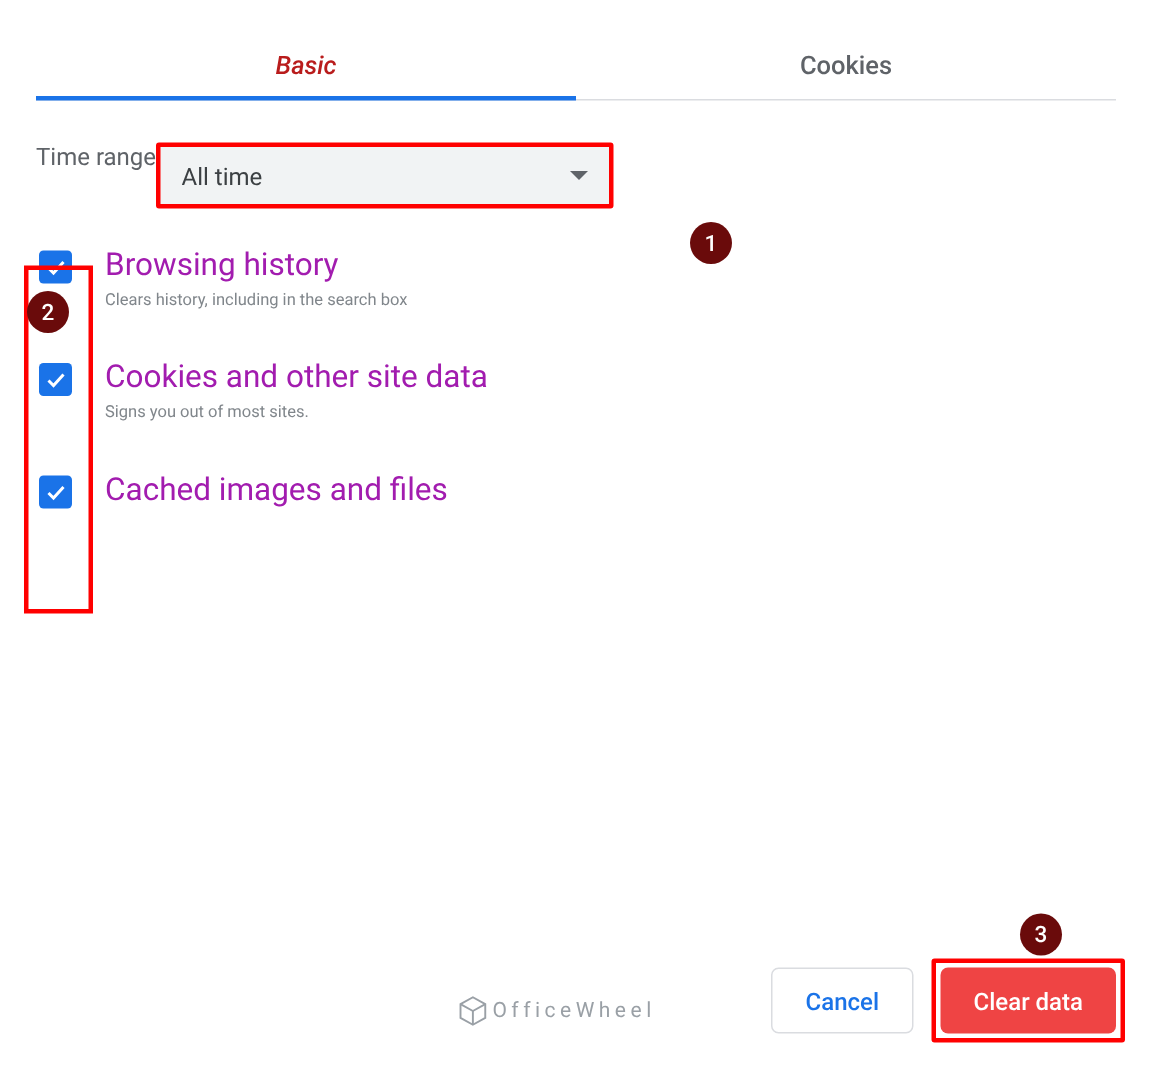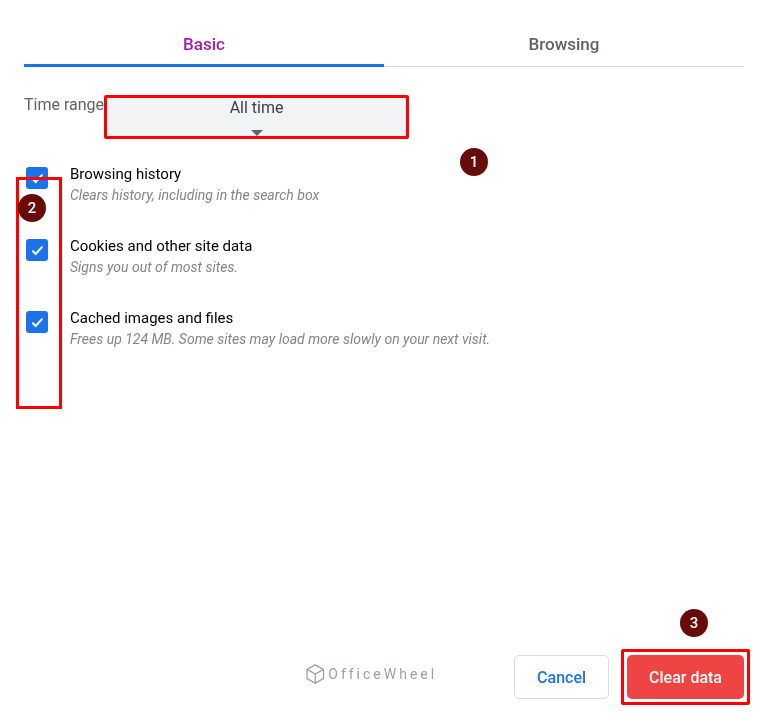--- a/index.html
+++ b/index.html
@@ -29,21 +29,22 @@
     flex: 1;
     text-align: center;
     padding: 14px 0 12px;
     font-size: 17px;
     color: #5f6368;
     cursor: pointer;
     position: relative;
     font-weight: 500;
   }
   .tab.active {
-    color: #a21caf;
+    color: #b91c1c;
+    font-style: italic;
   }
   .tab.active::after {
     content: "";
     position: absolute;
     left: 0; right: 0; bottom: -1px;
     height: 3px;
     background: #1a73e8;
   }
   .timerange-row {
     display: flex;
@@ -59,21 +60,20 @@
     width: 305px;
     height: 44px;
     background: #f1f3f4;
     border: 3px solid #ff0000;
     border-radius: 2px;
     display: flex;
     align-items: center;
     justify-content: space-between;
     padding: 0 14px;
     cursor: pointer;
-    flex-direction: column;
   }
   .dropdown-text {
     font-size: 16px;
     color: #3c4043;
   }
   .dropdown-caret {
     width: 0; height: 0;
     border-left: 6px solid transparent;
     border-right: 6px solid transparent;
     border-top: 6px solid #5f6368;
@@ -112,33 +112,32 @@
     cursor: pointer;
     margin-left: 2px;
   }
   .checkbox svg {
     width: 16px; height: 16px;
     stroke: #fff;
     stroke-width: 3;
     fill: none;
   }
   .opt-title {
-    font-size: 15px;
-    color: #000000;
+    font-size: 21px;
+    color: #a21caf;
     font-weight: 400;
     margin-bottom: 4px;
   }
   .opt-desc {
-    font-size: 14px;
+    font-size: 11px;
     color: #80868b;
-    font-style: italic;
   }
   .footer {
     position: absolute;
-    bottom: 8px;
+    bottom: 18px;
     right: 18px;
     left: 18px;
     display: flex;
     justify-content: flex-end;
     align-items: center;
     gap: 12px;
   }
   .btn {
     height: 44px;
     padding: 0 22px;
@@ -202,21 +201,21 @@
 </head>
 <body>
 
 <div class="dialog">
 
   <div class="tabs">
     <div class="tab active">
       <span>Basic</span>
     </div>
     <div class="tab">
-      <span>Browsing</span>
+      <span>Cookies</span>
     </div>
   </div>
 
   <div class="timerange-row">
     <span class="timerange-label">Time range</span>
     <div class="dropdown">
       <span class="dropdown-text">All time</span>
       <span class="dropdown-caret"></span>
     </div>
   </div>
@@ -249,21 +248,20 @@
     </div>
 
     <div class="option-row">
       <div class="checkbox">
         <svg viewBox="0 0 24 24">
             <polyline points="5 13 10 18 20 7"></polyline>
           </svg>
       </div>
       <div>
         <div class="opt-title">Cached images and files</div>
-        <div class="opt-desc">Frees up 124 MB. Some sites may load more slowly on your next visit.</div>
       </div>
     </div>
   </div>
 </div>
 
 <div class="watermark">
   <svg viewBox="0 0 24 24">
     <polygon points="12 2 21 7 21 17 12 22 3 17 3 7"></polygon>
     <polyline points="3 7 12 12 21 7"></polyline>
     <line x1="12" y1="12" x2="12" y2="22"></line>

